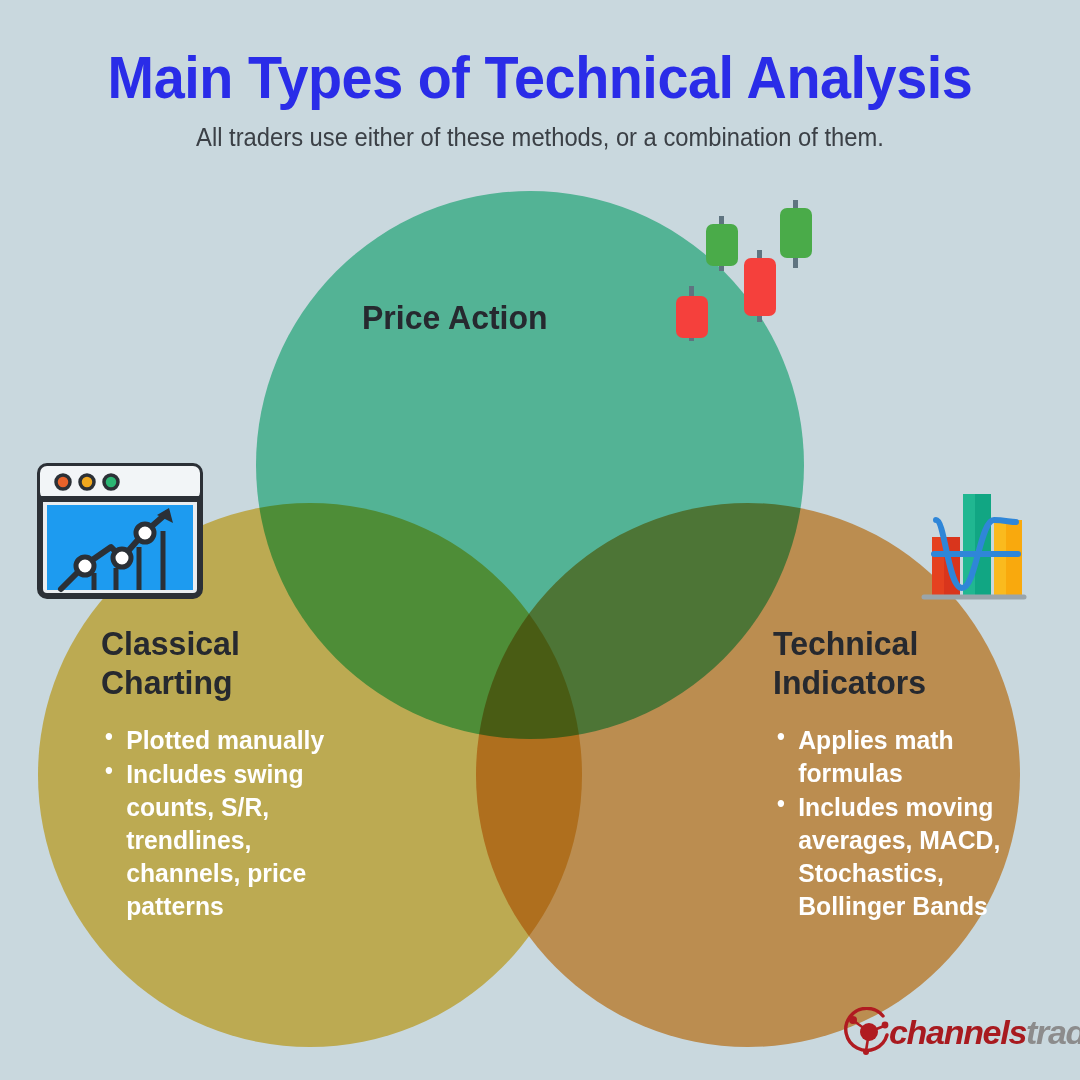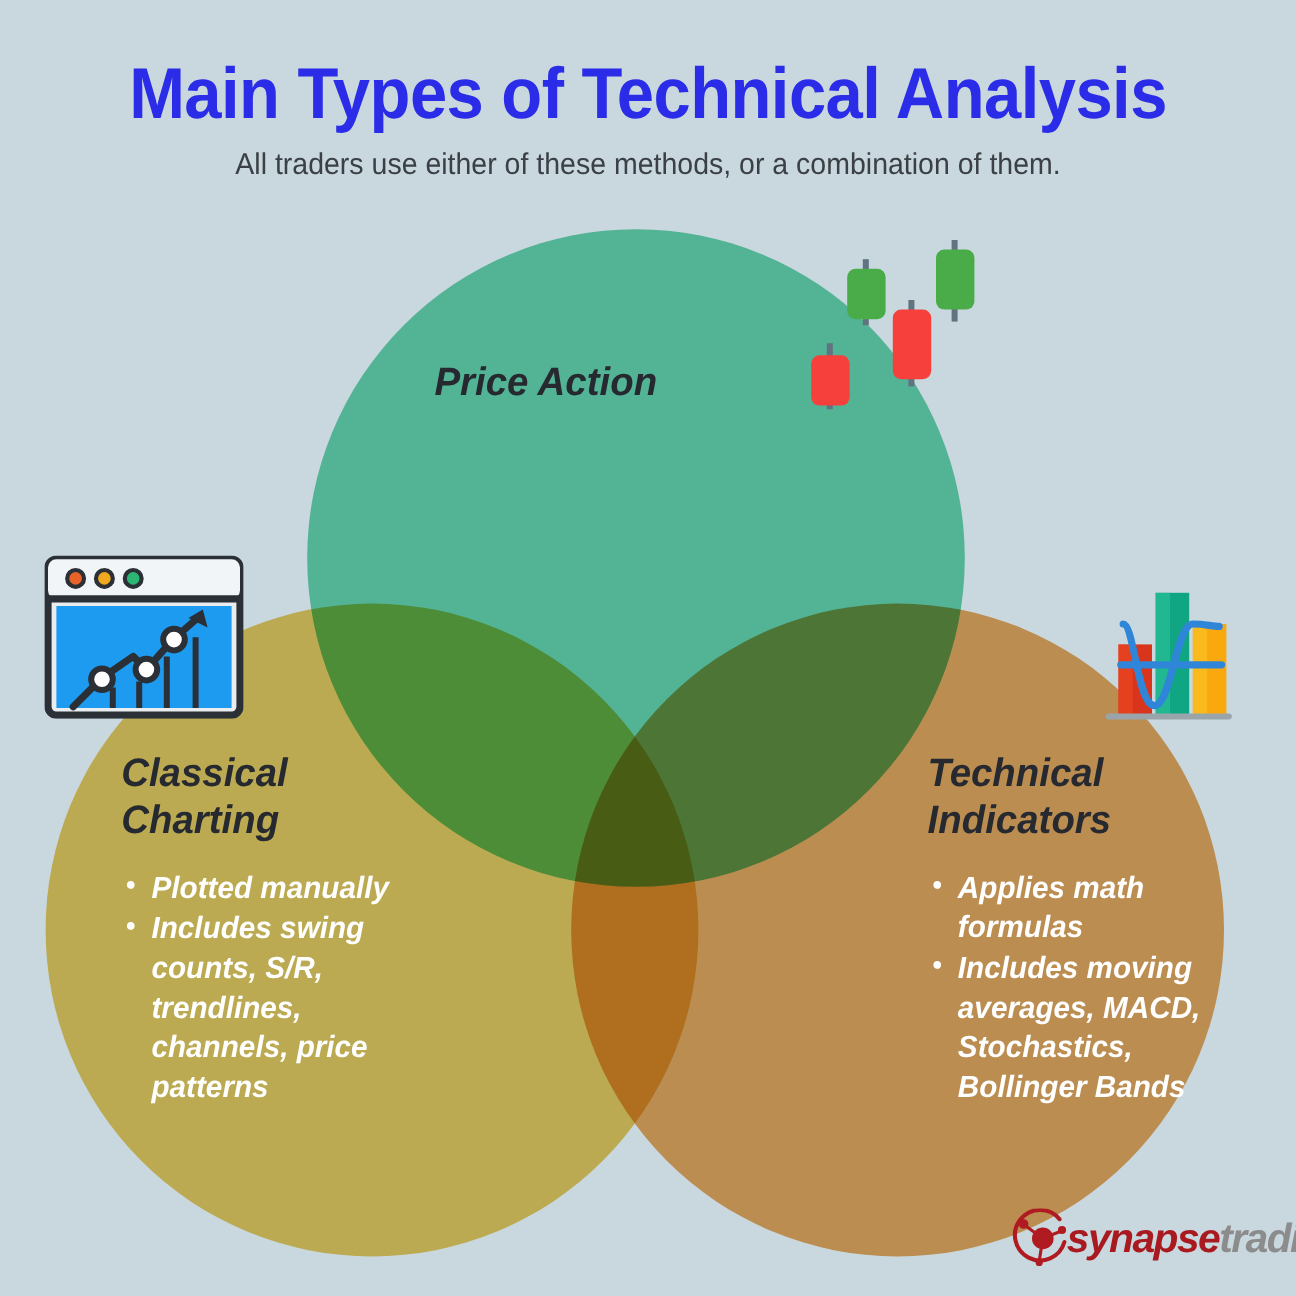--- a/index.html
+++ b/index.html
@@ -72,21 +72,20 @@
     top: 503px;
     width: 544px;
     height: 544px;
     background: #eda65c;
   }
 
   
   .block {
     position: absolute;
     z-index: 20;
-    font-style: italic;
   }
   .block-heading {
     font-family: "Liberation Sans Narrow", "Liberation Sans", sans-serif;
     font-size: 33px;
     font-weight: bold;
     color: #26292f;
     line-height: 1.17;
     margin: 0 0 16px 0;
     transform: scaleX(0.97);
     transform-origin: left center;
@@ -271,17 +270,17 @@
       <path d="M40,9 A21,21 0 1 0 44,28" fill="none" stroke="#b01b21" stroke-width="3.4" stroke-linecap="round"></path>
       <line x1="26" y1="25" x2="11" y2="14" stroke="#b01b21" stroke-width="2.6"></line>
       <line x1="26" y1="25" x2="41" y2="19" stroke="#b01b21" stroke-width="2.6"></line>
       <line x1="26" y1="25" x2="23" y2="44" stroke="#b01b21" stroke-width="2.6"></line>
       <circle cx="26" cy="25" r="9" fill="#b01b21"></circle>
       <circle cx="10" cy="13" r="4" fill="#b01b21"></circle>
       <circle cx="42" cy="18" r="3.4" fill="#b01b21"></circle>
       <circle cx="23" cy="45" r="3" fill="#b01b21"></circle>
     </svg>
     <div id="logo-wordmark">
-      <span id="logo-word-primary">synapse</span><span id="logo-word-secondary">trading</span>
+      <span id="logo-word-primary">channels</span><span id="logo-word-secondary">trading</span>
     </div>
   </div>
 
 </div>
 
 </body></html>

